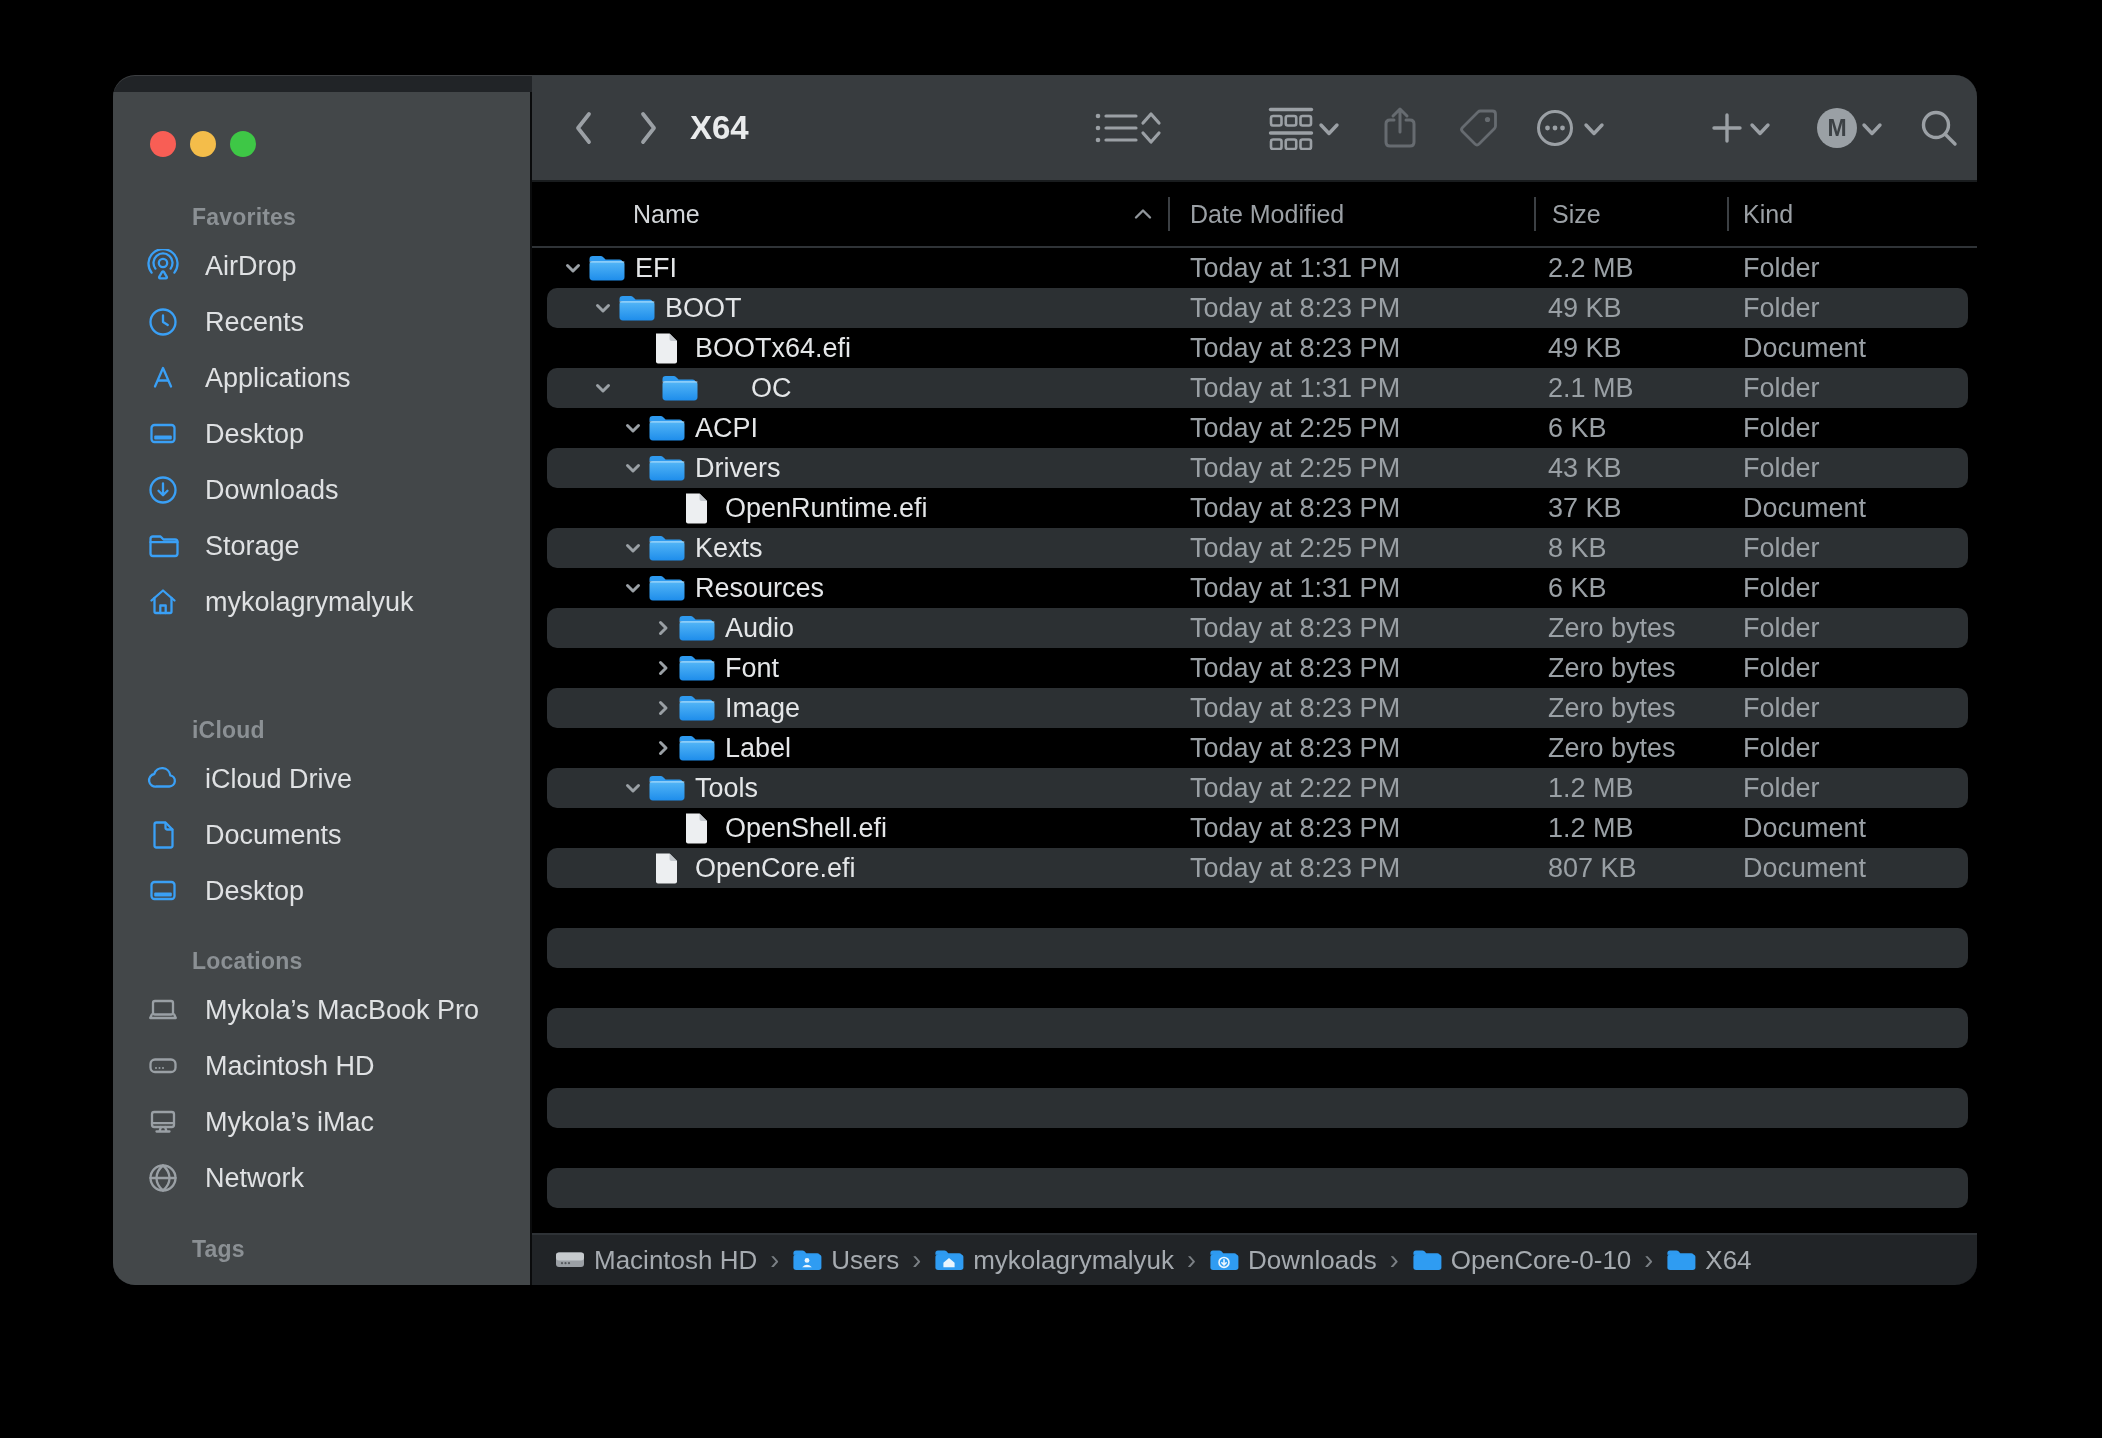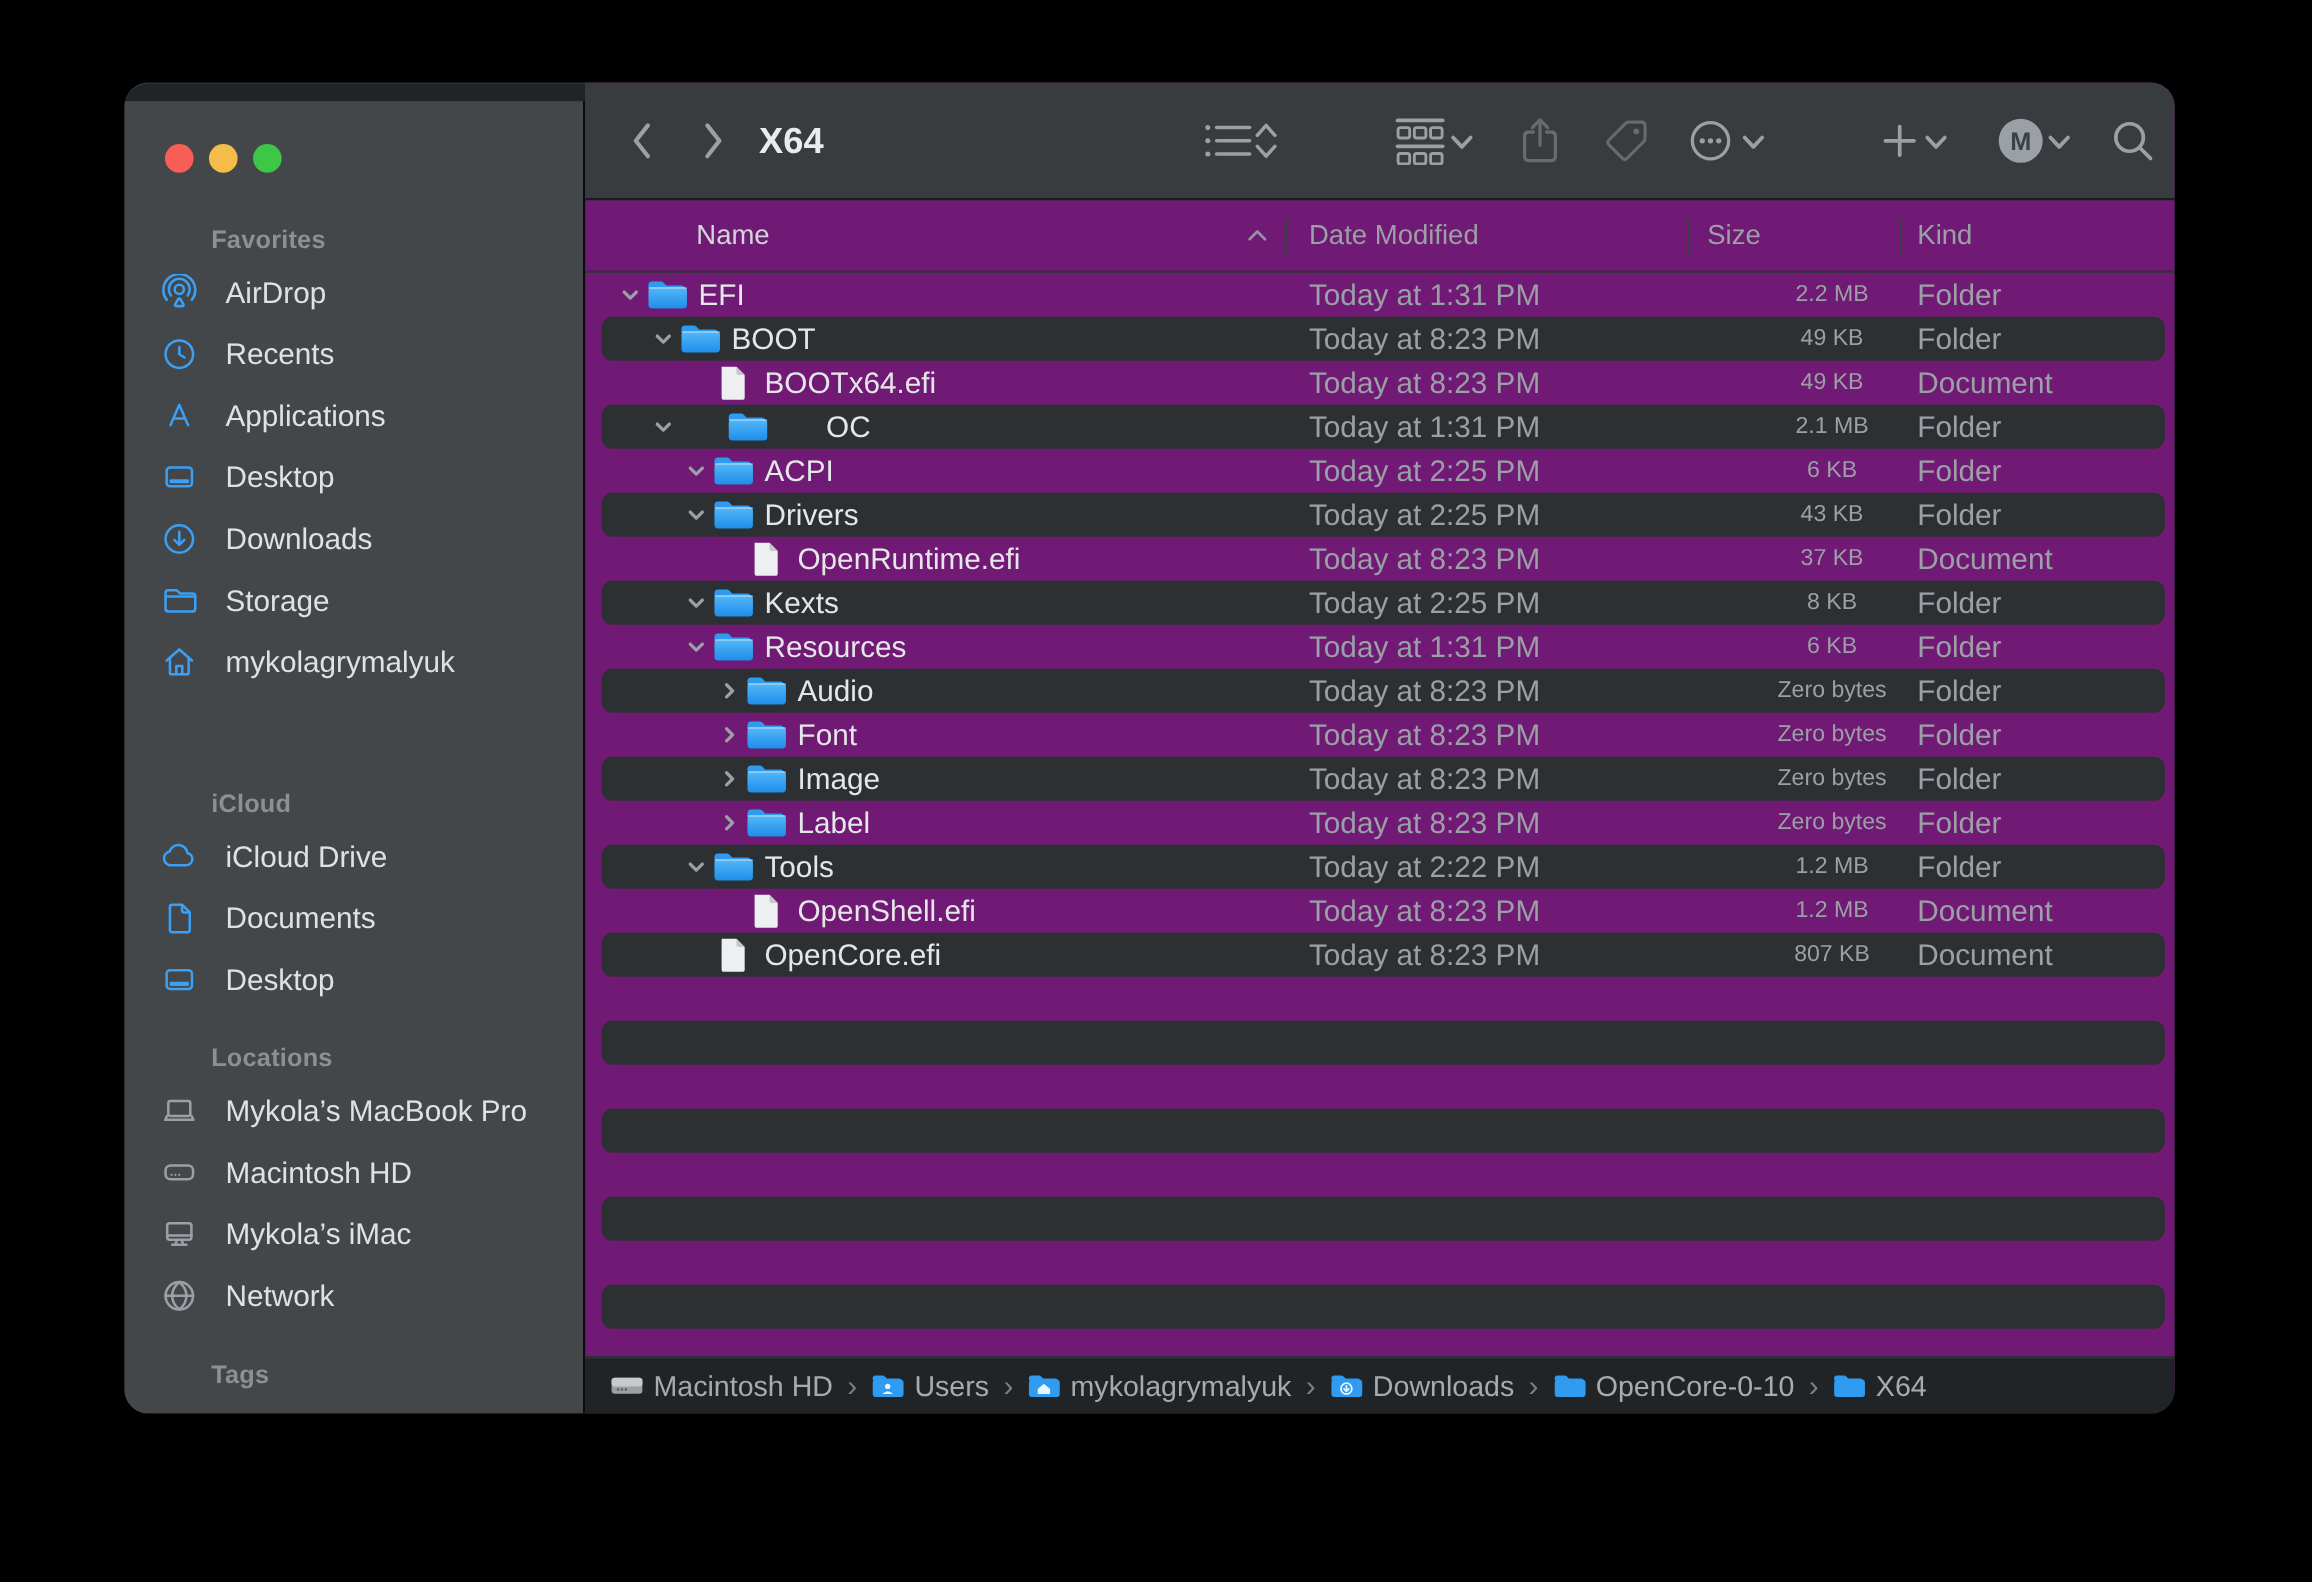--- a/index.html
+++ b/index.html
@@ -25,21 +25,21 @@
   .sb-header{height:30px;line-height:30px;margin:0 0 6px 79px;
     font-size:23px;font-weight:700;color:#8b9094;letter-spacing:.2px;}
   .sb-item{height:56px;display:flex;align-items:center;}
   .sb-ico{width:34px;height:34px;margin-left:33px;flex:none;display:flex;
     align-items:center;justify-content:center;}
   .sb-ico.blue{color:#3aa0f6;}
   .sb-ico.gray{color:#9aa0a5;}
   .sb-label{margin-left:25px;font-size:27px;color:#dfe1e3;white-space:nowrap;}
 
   
-  .main{flex:1;position:relative;background:#701a75;text-decoration:underline;}
+  .main{flex:1;position:relative;background:#000000;text-decoration:underline;}
 
   .toolbar{position:absolute;top:0;left:0;right:0;height:105px;background:#383c3f;
     border-bottom:2px solid #191c1e;box-sizing:content-box;}
   .tb-item{position:absolute;top:0;height:105px;display:flex;align-items:center;
     justify-content:center;color:#9ba0a5;}
   .tb-item.dim{color:#666b70;}
   .tb-title{font-size:33px;font-weight:700;color:#e9ebec;}
 
   
   .list-header{position:absolute;top:107px;left:0;right:0;height:64px;
@@ -56,22 +56,22 @@
   .row>*{position:absolute;z-index:1;}
   .rowbg,.estripe{position:absolute;left:15px;width:1421px;height:40px;
     border-radius:10px;background:#2c3033;z-index:0;}
   .c-name{top:0;height:40px;display:flex;align-items:center;}
   .chev-slot{width:26px;height:40px;flex:none;display:flex;align-items:center;
     justify-content:center;}
   .ico-slot{width:37px;height:40px;flex:none;display:flex;align-items:center;
     justify-content:center;margin-left:2px;}
   .c-label{margin-left:10px;font-size:27px;color:#e4e6e8;white-space:nowrap;}
   .c-date{left:658px;top:0;line-height:40px;font-size:27px;color:#9aa0a5;}
-  .c-size{left:1042px;width:183px;top:0;line-height:40px;font-size:21px;
-    color:#9aa0a5;text-align:center;}
+  .c-size{left:1016px;width:183px;top:0;line-height:40px;font-size:27px;
+    color:#9aa0a5;text-align:left;}
   .c-kind{left:1211px;top:0;line-height:40px;font-size:27px;color:#9aa0a5;}
 
   
   .pathbar{position:absolute;left:0;right:0;bottom:0;height:52px;box-sizing:border-box;
     border-top:2px solid #2e3236;display:flex;align-items:center;padding-left:23px;
     background:#212427;}
   .pb-item{display:flex;align-items:center;gap:9px;color:#a6abb0;font-size:26px;
     white-space:nowrap;}
   .pb-sep{margin:0 13px;color:#7b8085;font-size:27px;line-height:1;}
 

